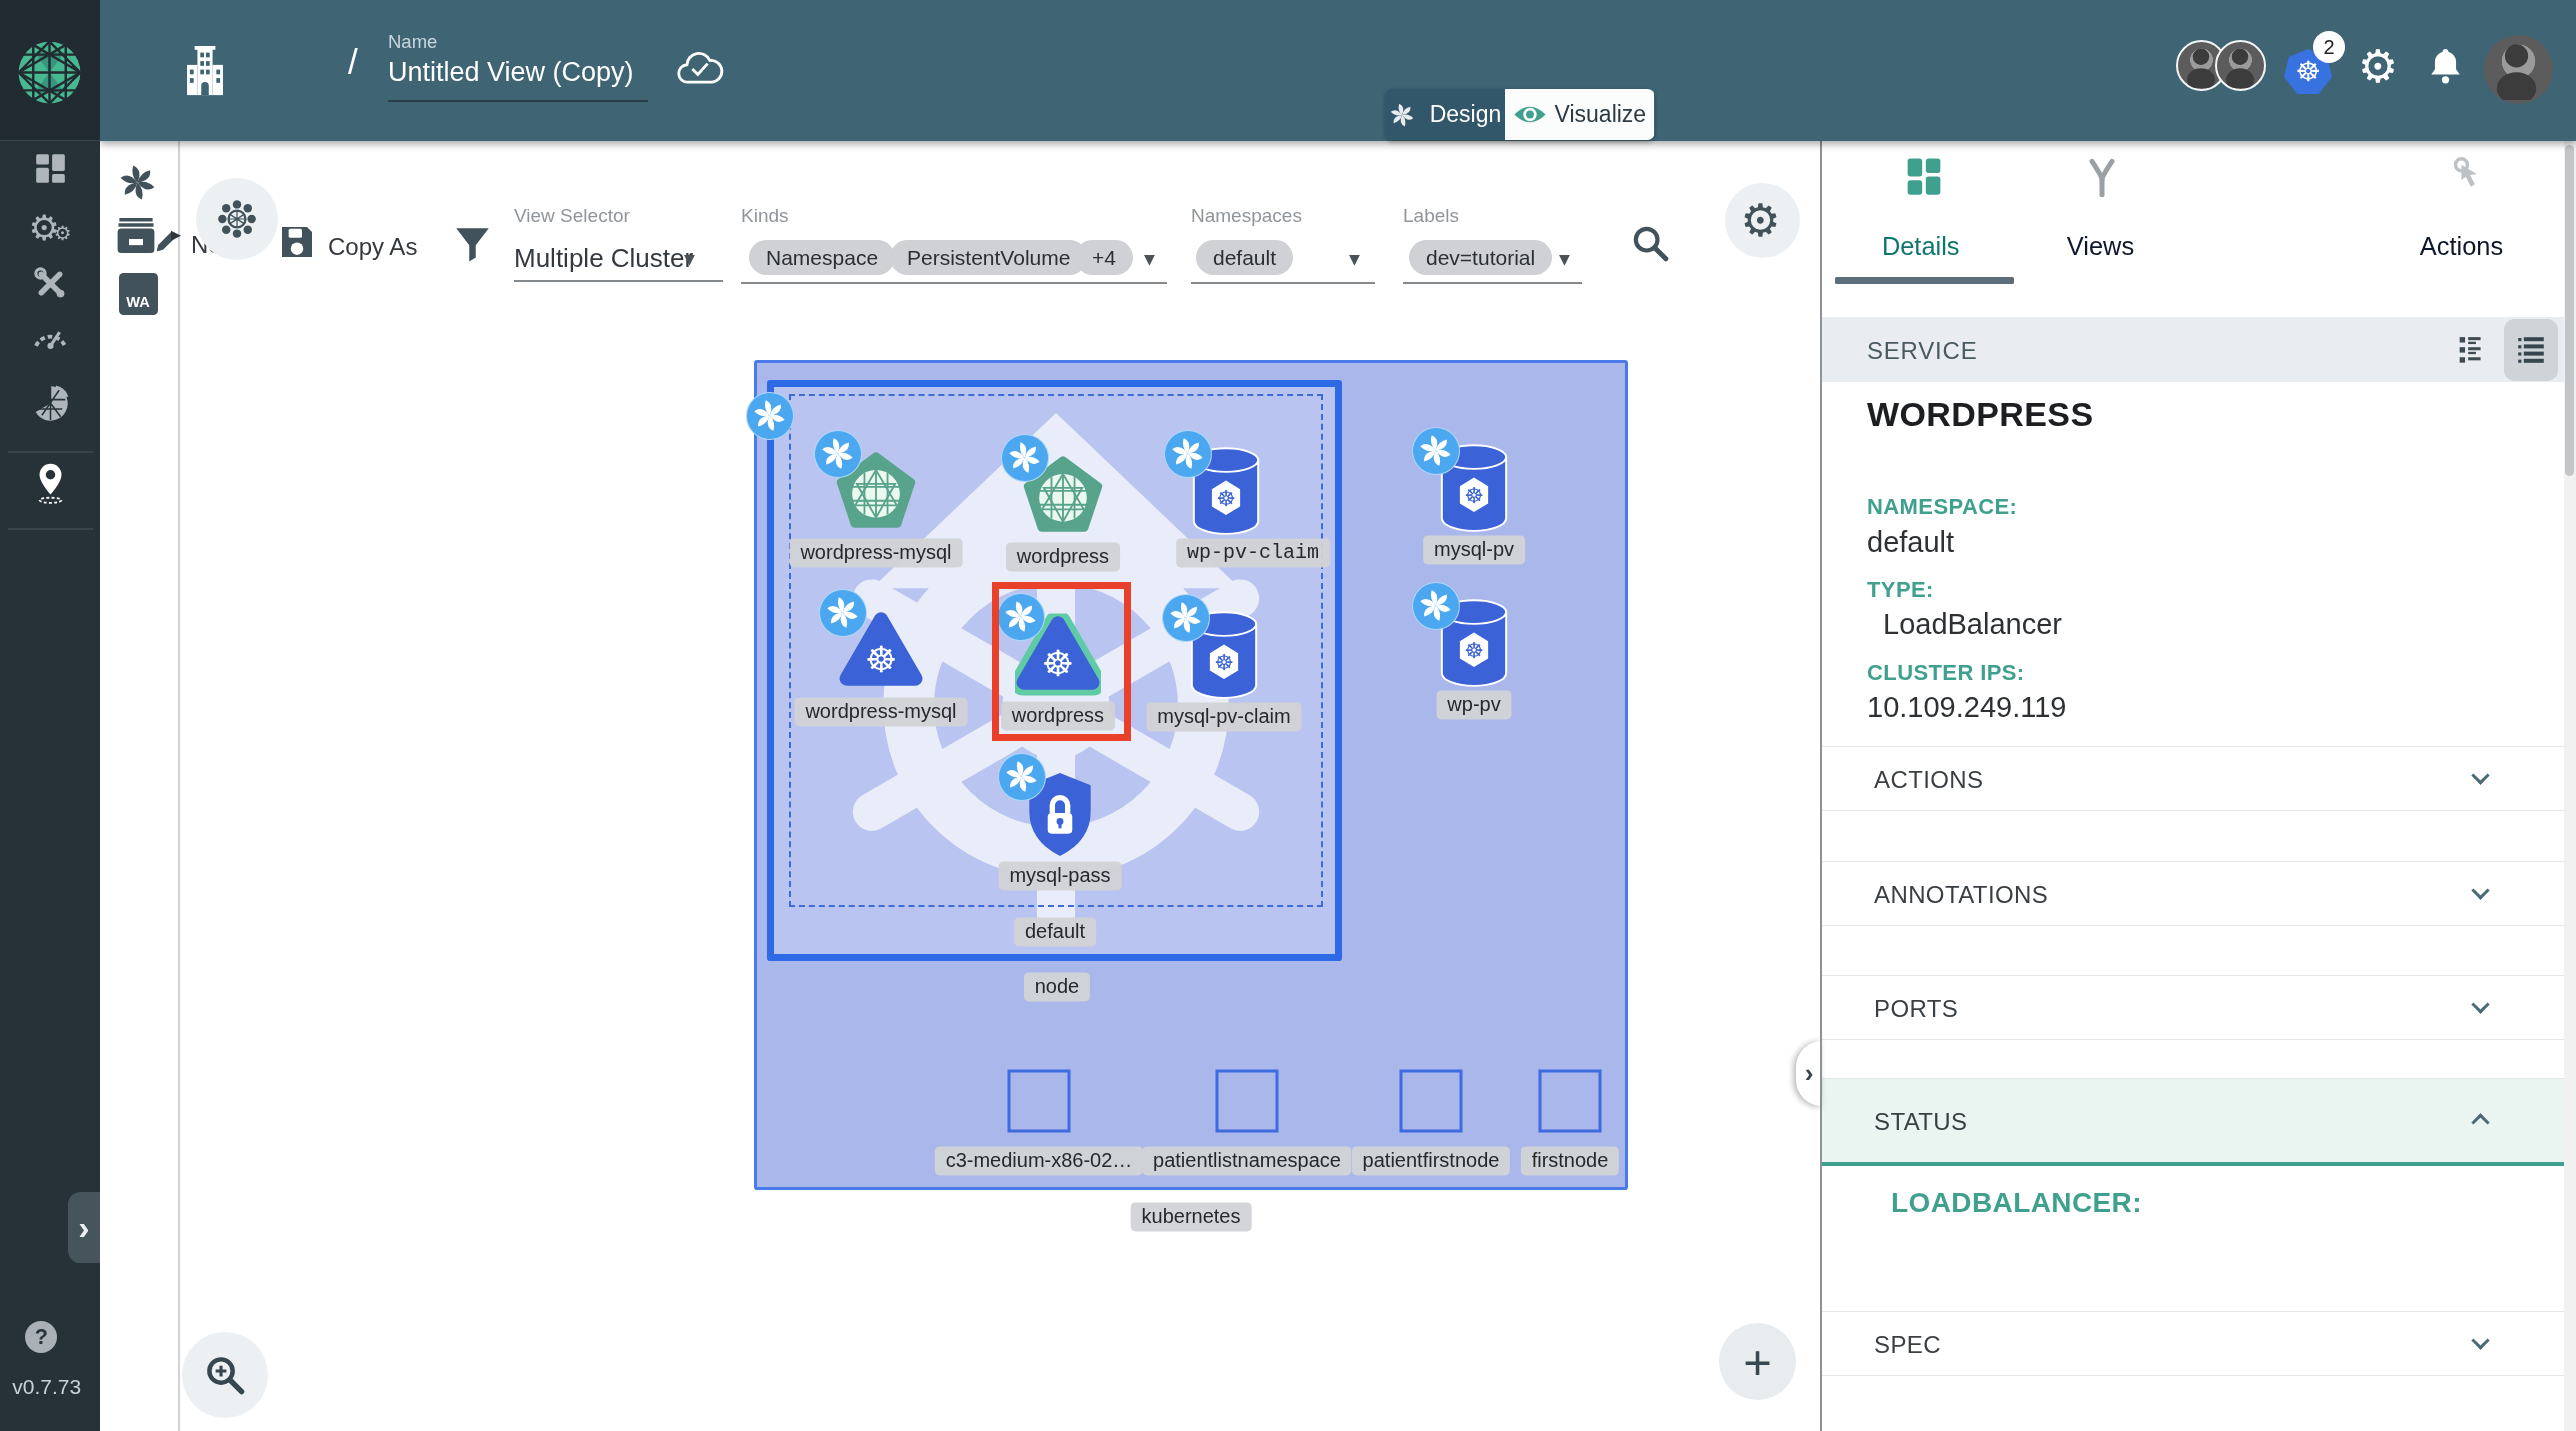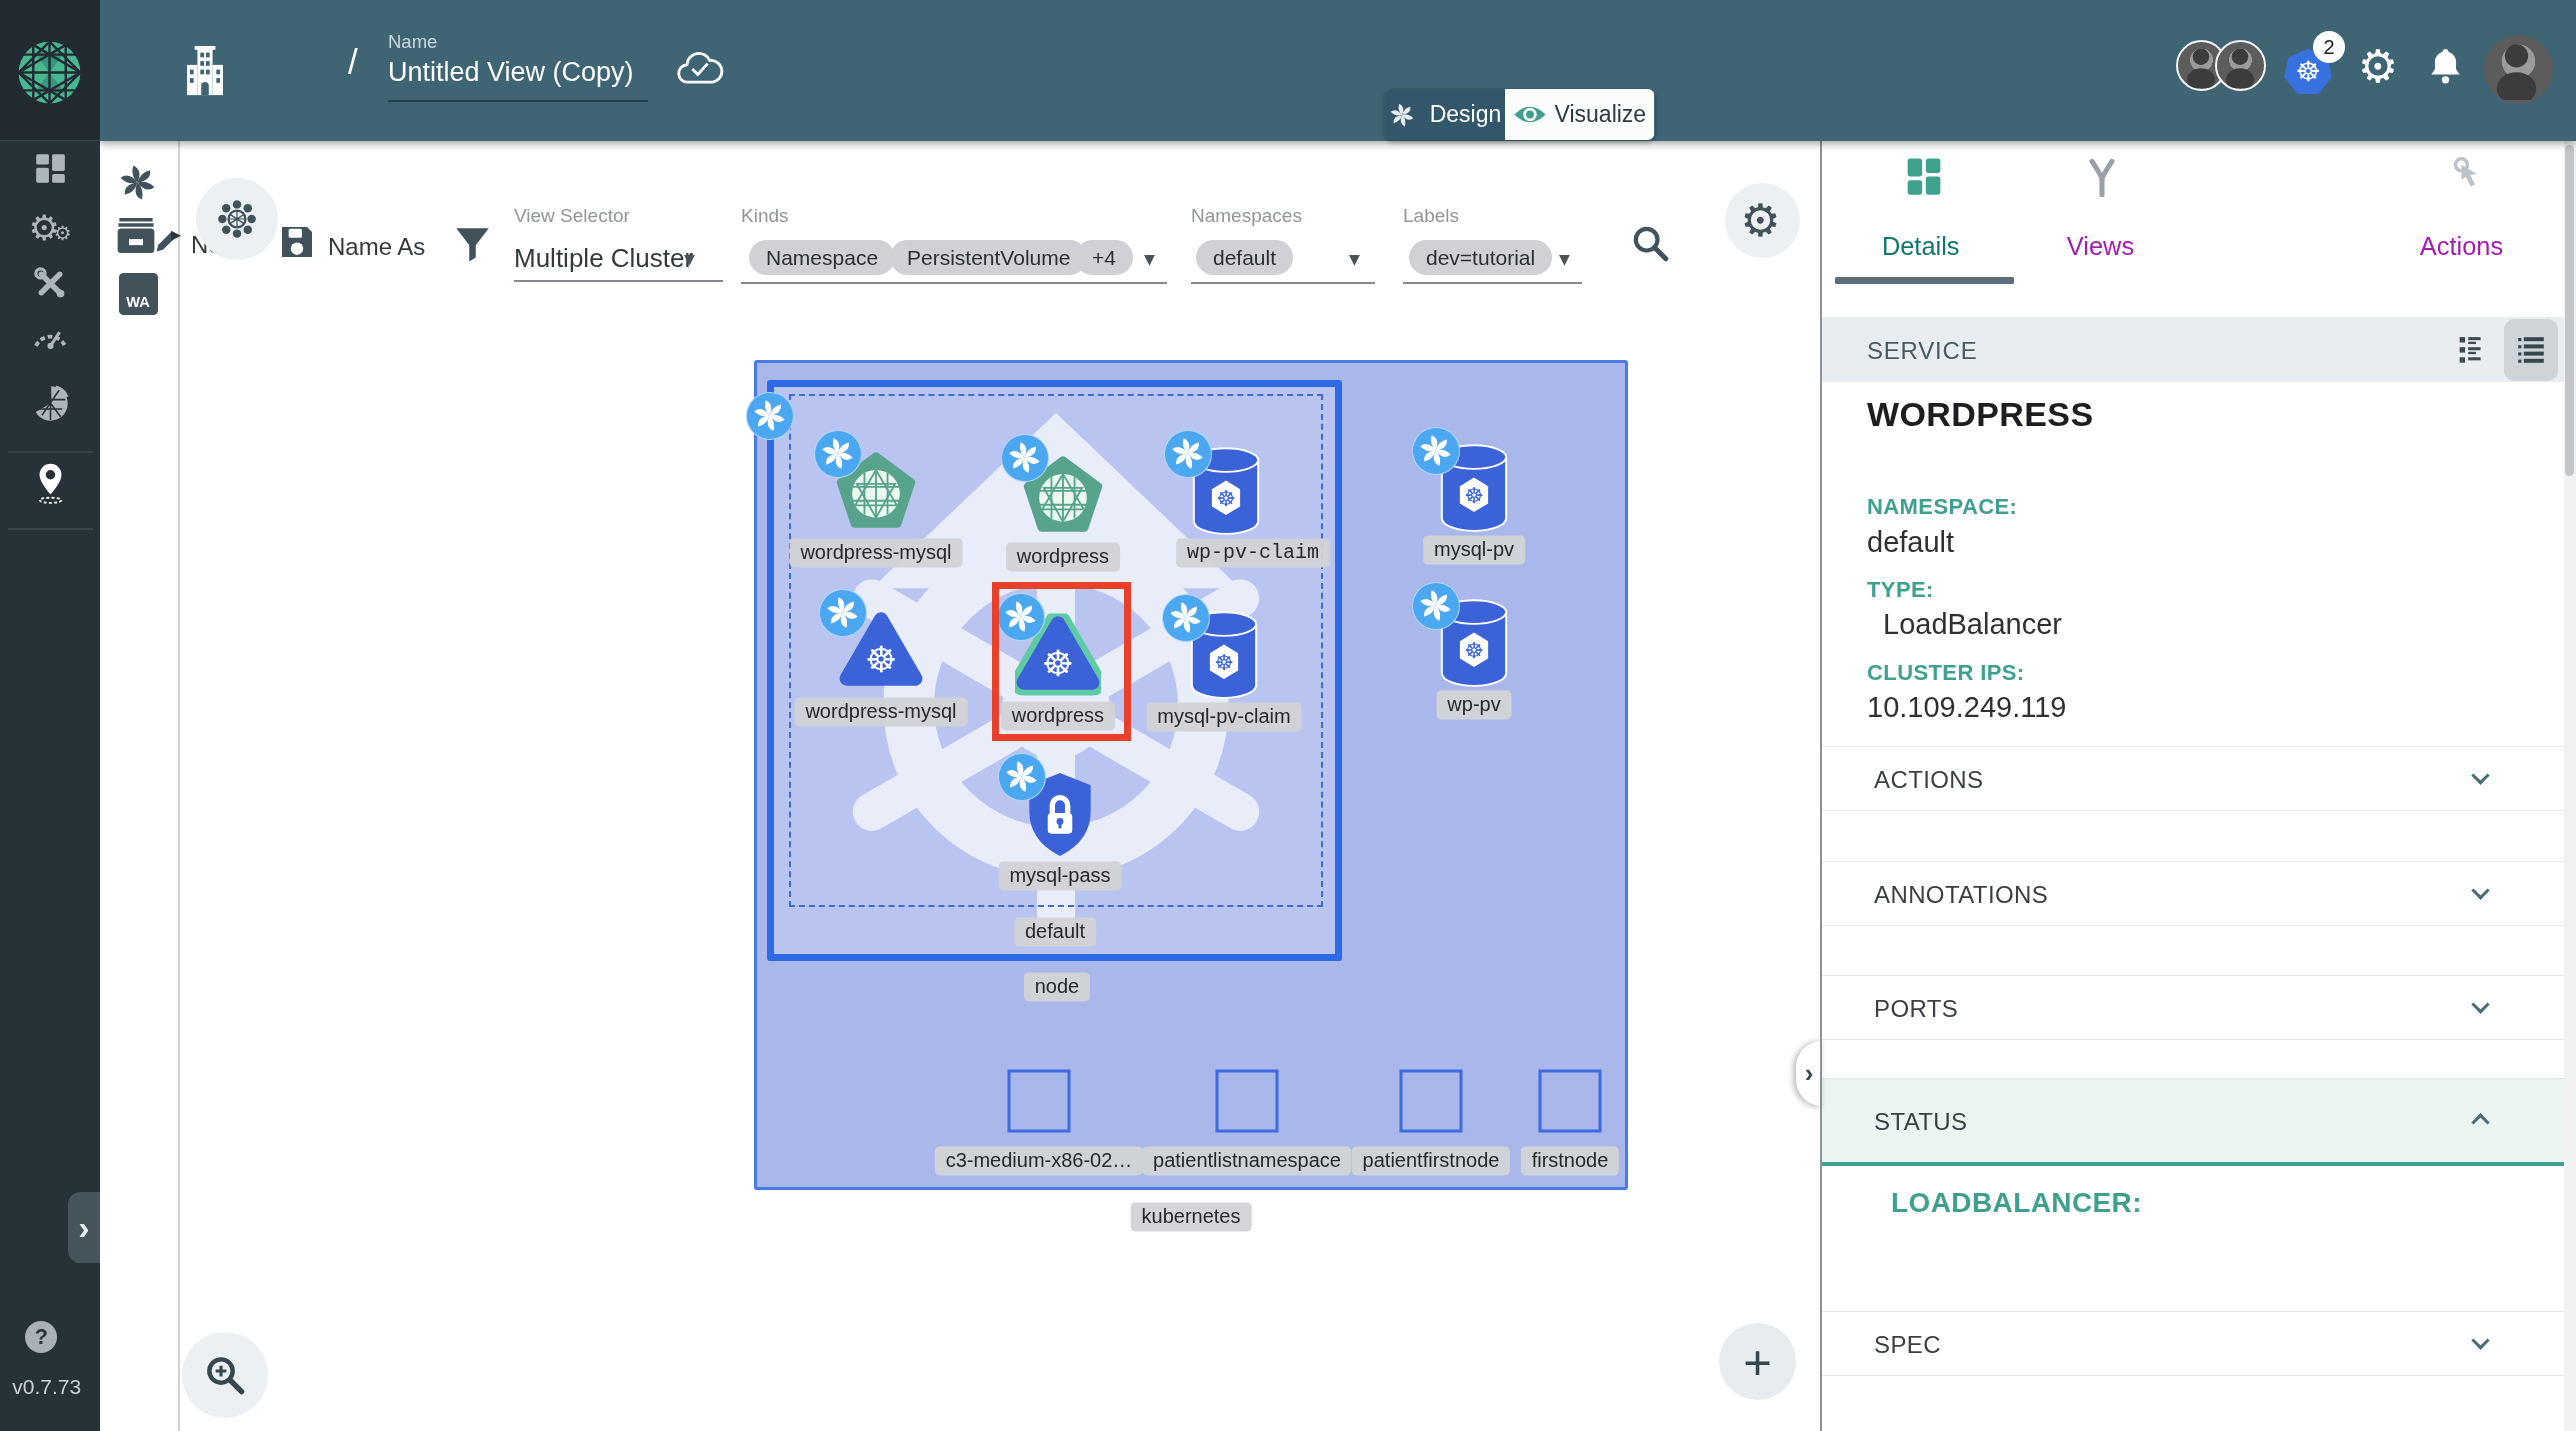--- a/index.html
+++ b/index.html
@@ -75,21 +75,21 @@
   #panelExpandTab { left:1796px; top:1041px; width:26px; height:65px; background:#fff;
     border-radius:32px 0 0 32px; box-shadow:-2.3px 0.8px 6.2px rgba(0,0,0,.3); z-index:11;
     display:flex; align-items:center; justify-content:center; color:#37474F;
     font-size:26px; font-weight:bold; }
   #miniExpander { left:171px; top:222px; color:#2F353A; font-size:20px; z-index:7; }
 
   
   #rightPanel { left:1822px; top:141px; width:754px; height:1291px; background:#fff; z-index:10; }
   #panelDivider { left:1820px; top:141px; width:2.3px; height:1291px; background:#8E9296; z-index:11; }
   .ptab { position:absolute; top:0; width:179px; height:139px; text-align:center; }
-  .ptabLabel { position:absolute; top:91px; width:100%; font-size:25.4px; color:#a21caf; }
+  .ptabLabel { position:absolute; top:91px; width:100%; font-size:25.4px; color:#0f172a; }
   .ptab.active .ptabLabel { color:#0f766e; }
   #tabUnderline { left:13px; top:136px; width:179px; height:7px; background:#5B6E79; border-radius:1.5px;}
   #serviceBar { left:0px; top:176px; width:742px; height:65px; background:#E9EDF1; }
   #serviceBar .kind { position:absolute; left:45px; top:20px; font-size:24px; color:#4A5A62; letter-spacing:0.8px; }
   #viewToggleBg { position:absolute; left:682px; top:2.3px; width:54px; height:62px;
     border-radius:10.8px; background:#CFD4D8; }
   .sectionLabel { color:#3FA08E; font-weight:bold; letter-spacing:0.4px; }
   .fieldValue { color:#2D3134; font-size:29px; }
   .accRow { position:absolute; left:0; width:742px; height:65px; border-top:1.5px solid #E4E6E7;
     border-bottom:1.5px solid #E4E6E7; background:#fff; }
@@ -311,21 +311,21 @@
         <circle cx="12" cy="40" r="5.5"></circle>
           <circle cx="40" cy="40" r="5.5"></circle>
       </g>
     </svg>
   </div>
   <svg class="abs" style="left:277px;top:222px;z-index:6" width="40" height="40" viewBox="0 0 48 48">
     <path d="M6 6 H36 L42 12 V42 H6 Z" fill="#41525B"></path>
     <rect x="14" y="8" width="16" height="11" rx="2" fill="#fff"></rect>
     <circle cx="24" cy="32" r="7.5" fill="#fff"></circle>
   </svg>
-  <div class="abs tbText" style="left:328px;top:233px;z-index:6">Name As</div>
+  <div class="abs tbText" style="left:328px;top:233px;z-index:6">Copy As</div>
   <svg class="abs" style="left:453px;top:225px;z-index:6" width="39" height="39" viewBox="0 0 48 48">
     <path d="M4 4 H44 L28 25 V40 L20 45 V25 Z" fill="#41525B"></path>
   </svg>
 
   <div class="abs tbLabel" style="left:514px;top:205px">View Selector</div>
   <div class="abs tbText" style="left:514px;top:243px;font-size:26px">Multiple Cluster</div>
   <div class="abs ddArrow" style="left:684px">▾</div>
   <div class="abs selUnderline" style="left:514px;width:209px;top:280px"></div>
 
   <div class="abs tbLabel" style="left:741px;top:205px">Kinds</div>

